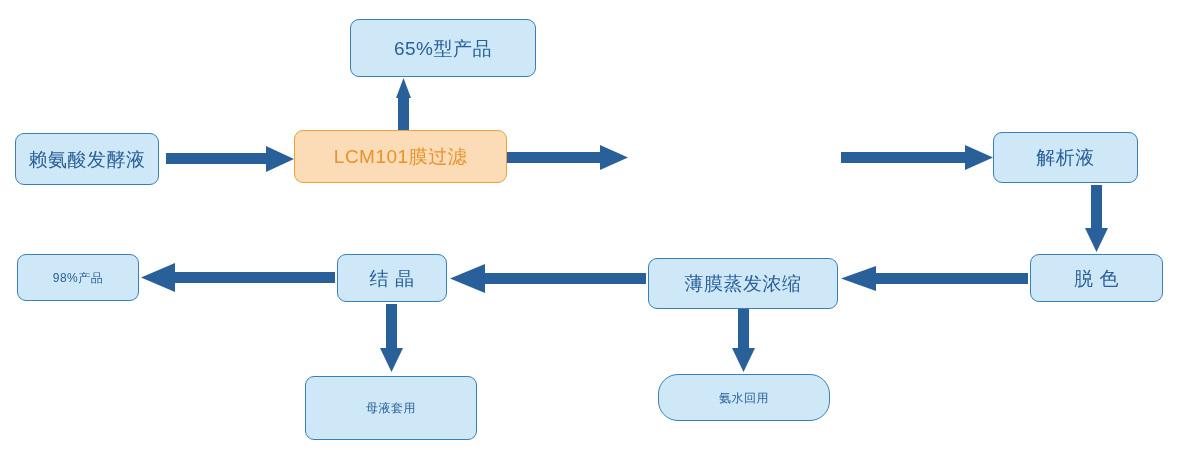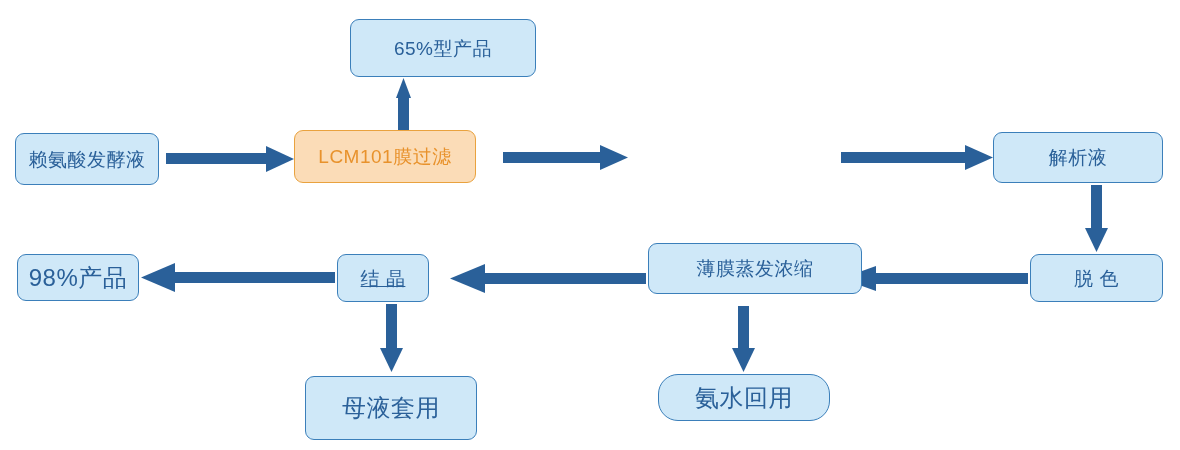--- a/index.html
+++ b/index.html
@@ -49,21 +49,21 @@
     background: #fbdcb7;
     border-color: #e9a23e;
     color: #e8922c;
   }
   .node-label {
     font-size: 19px;
     line-height: 1;
     letter-spacing: 0.5px;
   }
   .node-label.small {
-    font-size: 24px;
+    font-size: 12px;
   }
 </style>
 </head>
 <body>
 
 <div id="flowchart-root">
 
   <svg class="flow-canvas" viewBox="0 0 1180 450">
 
     <g>
@@ -115,46 +115,46 @@
       <rect x="175" y="272" width="160" height="11" fill="#2a6099"></rect>
       <polygon points="175,263 175,292 141,277.5" fill="#2a6099"></polygon>
     </g>
 
   </svg>
 
   <div class="node-box node-blue" style="left:15px; top:133px; width:144px; height:52px;">
     <span class="node-label">赖氨酸发酵液</span>
   </div>
 
-  <div class="node-box node-orange" style="left:294px; top:130px; width:182px; height:53px;">
+  <div class="node-box node-orange" style="left:294px; top:130px; width:213px; height:53px;">
     <span class="node-label">LCM101膜过滤</span>
   </div>
 
   <div class="node-box node-blue" style="left:310px; top:19px; width:186px; height:58px;margin-left:40px;">
     <span class="node-label">65%型产品</span>
   </div>
 
 
-  <div class="node-box node-blue" style="left:993px; top:132px; width:170px; height:51px;">
+  <div class="node-box node-blue" style="left:993px; top:132px; width:145px; height:51px;">
     <span class="node-label">解析液</span>
   </div>
 
   <div class="node-box node-blue" style="left:1030px; top:254px; width:133px; height:48px;">
     <span class="node-label">脱 色</span>
   </div>
 
-  <div class="node-box node-blue" style="left:648px; top:243px; width:214px; height:51px;">
+  <div class="node-box node-blue" style="left:648px; top:258px; width:190px; height:51px;">
     <span class="node-label">薄膜蒸发浓缩</span>
   </div>
 
   <div class="node-box node-blue" style="left:658px; top:374px; width:172px; height:47px;border-radius:20px;">
     <span class="node-label small">氨水回用</span>
   </div>
 
-  <div class="node-box node-blue" style="left:337px; top:254px; width:92px; height:48px;text-decoration:underline;">
+  <div class="node-box node-blue" style="left:337px; top:254px; width:110px; height:48px;">
     <span class="node-label">结 晶</span>
   </div>
 
   <div class="node-box node-blue" style="left:305px; top:376px; width:172px; height:64px;">
     <span class="node-label small">母液套用</span>
   </div>
 
   <div class="node-box node-blue" style="left:17px; top:254px; width:122px; height:47px;">
     <span class="node-label small">98%产品</span>
   </div>

